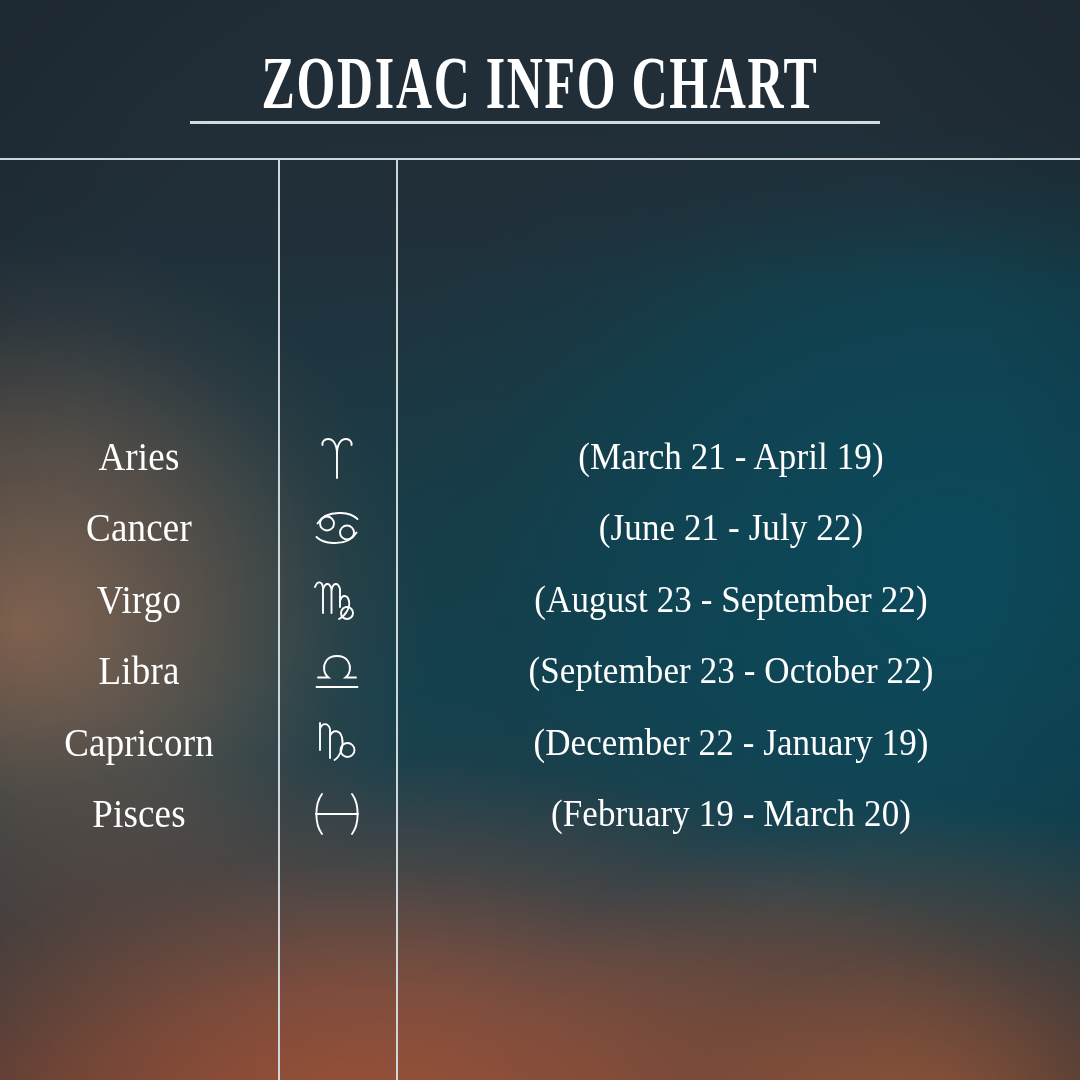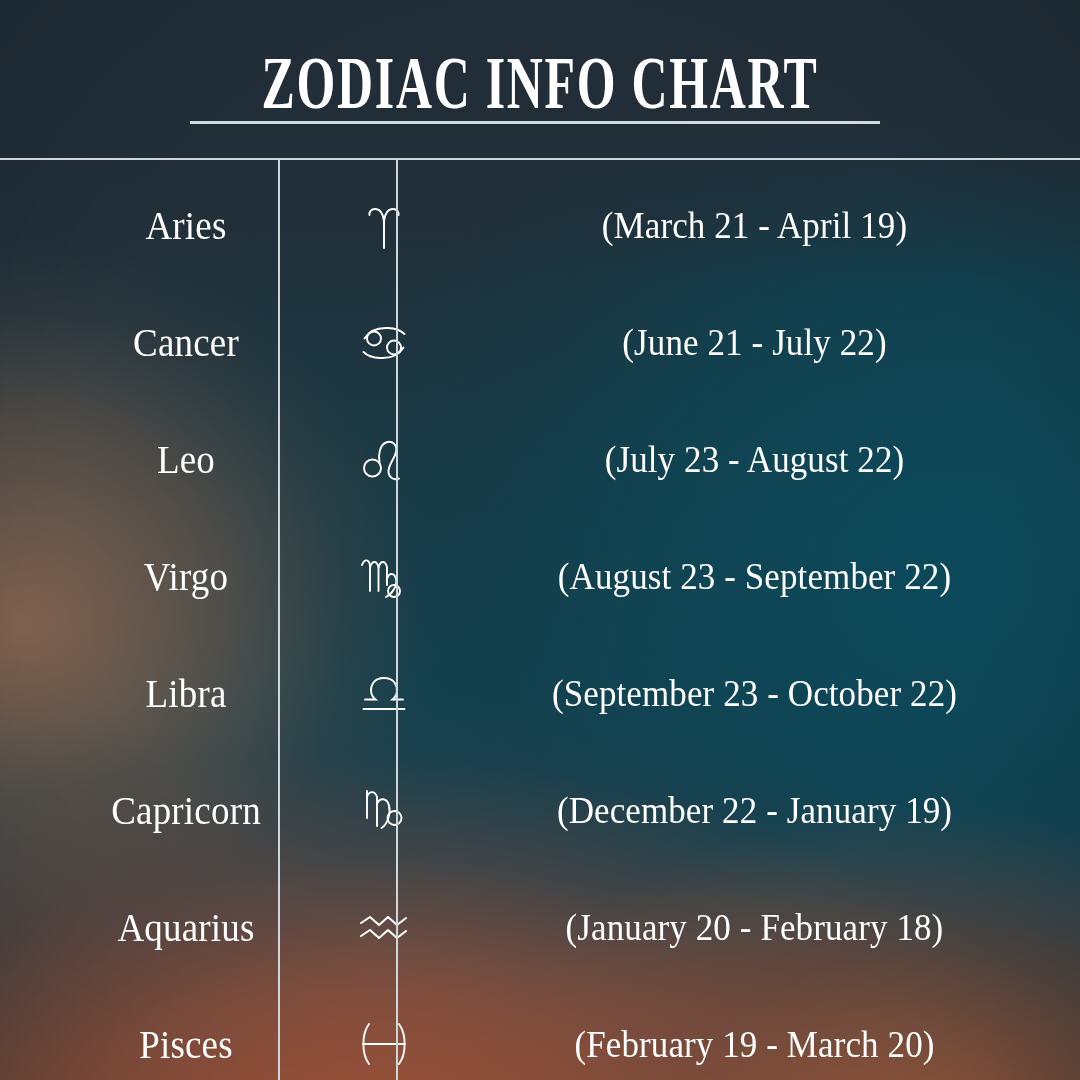--- a/index.html
+++ b/index.html
@@ -116,24 +116,23 @@
   
   .table {
     position: absolute;
     top: 160px;
     left: 0;
     width: 1080px;
     height: 920px;
     z-index: 3;
     display: flex;
     flex-direction: column;
-    justify-content: space-between;
+    justify-content: center;
     padding-top: 30px;
     box-sizing: border-box;
-    padding-left: 47px;
   }
   .row {
     display: flex;
     align-items: center;
     height: 71.5px;
     flex: 0 0 auto;
   }
   .cell-name {
     width: 278px;
     flex: 0 0 278px;
@@ -218,30 +217,20 @@
         <svg width="56" height="56" viewBox="0 0 56 56" fill="none" stroke="#ffffff" stroke-width="1.9" stroke-linecap="round">
           <path d="M8.5 23.5 C13 16 22 12.5 32 13 C40.5 13.4 46 16.5 48.5 19"></path>
           <path d="M47.5 32.5 C43 40 34 43.5 24 43 C15.5 42.6 10 39.5 7.5 37"></path>
           <circle cx="18" cy="23.5" r="7"></circle>
           <circle cx="38" cy="32.5" r="7"></circle>
         </svg>
       </div>
       <div class="cell-dates">(June 21 - July 22)</div>
     </div>
 
-    <div class="row">
-      <div class="cell-name">Leo</div>
-      <div class="cell-symbol">
-        <svg width="56" height="56" viewBox="0 0 56 56" fill="none" stroke="#ffffff" stroke-width="1.9" stroke-linecap="round">
-          <circle cx="16.5" cy="36" r="8.5"></circle>
-          <path d="M23.5 31 C22 22 24 13 30 10.5 C36.5 8 41.5 13 40 20 C38.5 27 32 33 32.5 40 C33 46 38 48.5 43 46.5"></path>
-        </svg>
-      </div>
-      <div class="cell-dates">(July 23 - August 22)</div>
-    </div>
 
     <div class="row">
       <div class="cell-name">Virgo</div>
       <div class="cell-symbol">
         <svg width="56" height="56" viewBox="0 0 56 56" fill="none" stroke="#ffffff" stroke-width="1.9" stroke-linecap="round">
           <path d="M6 16 C8.5 9.5 13 10 14 16.5 V42"></path>
           <path d="M14 19 C15.5 11.5 20.5 11 22.5 18 V42"></path>
           <path d="M22.5 19 C24 11.5 29 11 31 18 V36"></path>
           <path d="M31 30 C33 23 38.5 23.5 40 30 C41.5 37 36 45 30 48"></path>
           <circle cx="38" cy="42" r="6"></circle>
@@ -269,30 +258,20 @@
         <svg width="56" height="56" viewBox="0 0 56 56" fill="none" stroke="#ffffff" stroke-width="1.9" stroke-linecap="round">
           <path d="M11 9 V36"></path>
           <path d="M11 15 C13 8.5 19 8.5 21 15 V44"></path>
           <path d="M21 22 C24 15 31 16 33 23.5 C35 32 31.5 42 25.5 46"></path>
           <circle cx="38.5" cy="36" r="7"></circle>
         </svg>
       </div>
       <div class="cell-dates">(December 22 - January 19)</div>
     </div>
 
-    <div class="row">
-      <div class="cell-name">Aquarius</div>
-      <div class="cell-symbol">
-        <svg width="56" height="56" viewBox="0 0 56 56" fill="none" stroke="#ffffff" stroke-width="2.1" stroke-linecap="round" stroke-linejoin="round">
-          <path d="M5 24 L14 18 L23 26 L32 18 L41 26 L50 19"></path>
-          <path d="M5 37 L14 31 L23 39 L32 31 L41 39 L50 32"></path>
-        </svg>
-      </div>
-      <div class="cell-dates">(January 20 - February 18)</div>
-    </div>
 
     <div class="row">
       <div class="cell-name">Pisces</div>
       <div class="cell-symbol">
         <svg width="56" height="56" viewBox="0 0 56 56" fill="none" stroke="#ffffff" stroke-width="1.9" stroke-linecap="round">
           <path d="M13 8 C5.5 18 5.5 38 13 48"></path>
           <path d="M43 8 C50.5 18 50.5 38 43 48"></path>
           <path d="M7 28 H49"></path>
         </svg>
       </div>

